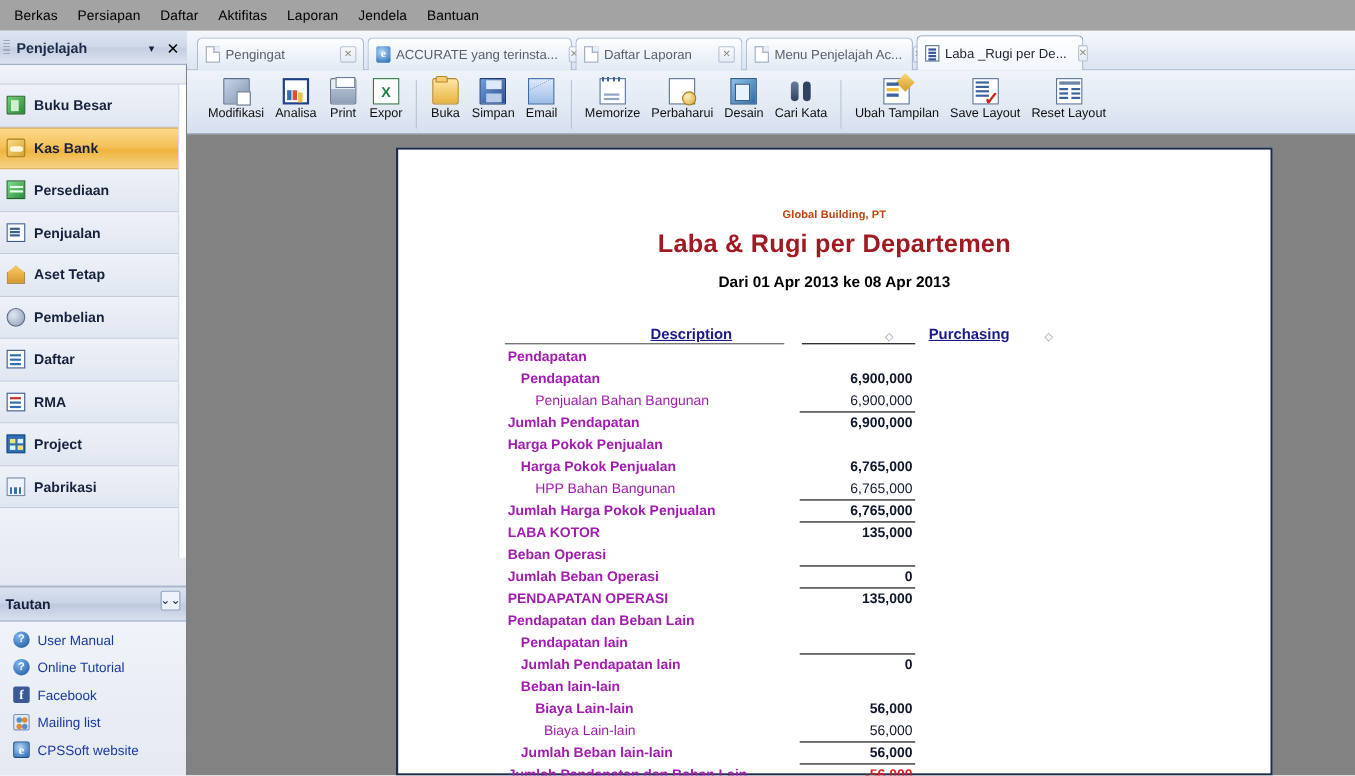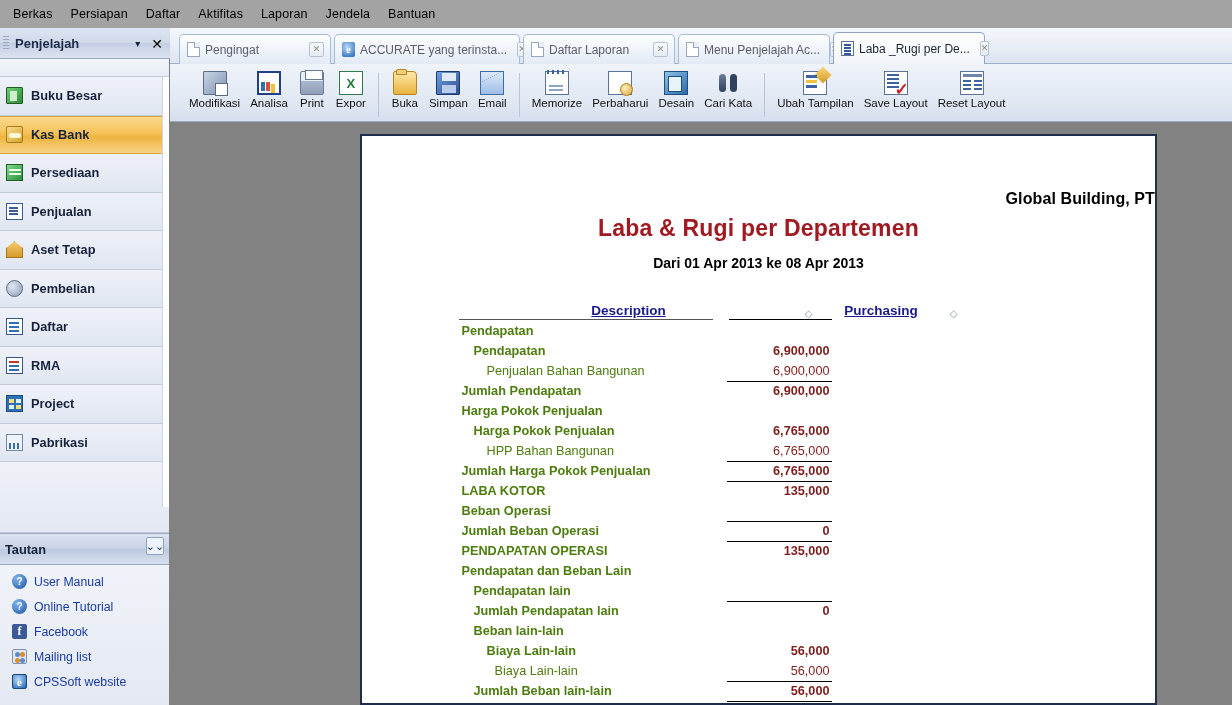--- a/index.html
+++ b/index.html
@@ -225,42 +225,42 @@
   .workarea {
     position: absolute; left: 170px; top: 122px; width: 1062px; height: 583px;
     background: #828282;
   }
   .page {
     position: absolute; left: 190px; top: 12px; width: 797px; height: 571px;
     background: #ffffff; border: 2px solid #1f2d4d;
   }
 
   .rep-head { text-align: center; padding-top: 54px; }
-  .rep-company { font-size: 16px; font-weight: bold; color: #000000; letter-spacing: .1px; text-align: right; }
+  .rep-company { font-size: 10px; font-weight: bold; color: #c2410c; letter-spacing: .1px; }
   .rep-title { font-size: 23px; font-weight: bold; color: #a01a22; margin-top: 7px; letter-spacing: .2px; }
   .rep-period { font-size: 14px; font-weight: bold; color: #000; margin-top: 13px; }
 
   .tbl { margin: 26px auto 0; width: 600px; position: relative; }
   .thead { display: flex; align-items: flex-end; height: 22px; }
   .th-desc {
     flex: 0 0 340px; text-align: center; font-size: 13.5px; font-weight: bold;
     color: #1a1a8c; text-decoration: underline; padding-bottom: 1px;
   }
   .th-dia { flex: 0 0 20px; text-align:center; font-size: 10px; color: #8892a8; }
   .th-val {
     flex: 0 0 125px; text-align: center; font-size: 13.5px; font-weight: bold;
     color: #1a1a8c; text-decoration: underline; padding-bottom: 1px;
   }
   .hrule-desc { position:absolute; left:0; top:22px; width:254px; height:1px; background:#555; }
   .hrule-val  { position:absolute; left:270px; top:22px; width:103px; height:1px; background:#000; }
 
   .rows { margin-top: 2px; }
   .row { display: flex; height: 20px; align-items: center; position: relative; }
-  .r-desc { flex: 0 0 268px; font-size: 12.7px; color: #4d7c0f; white-space: nowrap; }
-  .r-val  { flex: 0 0 105px; text-align: right; font-size: 12.7px; color: #7f1d1d; padding-right: 2px; }
+  .r-desc { flex: 0 0 268px; font-size: 12.7px; color: #a21caf; white-space: nowrap; }
+  .r-val  { flex: 0 0 105px; text-align: right; font-size: 12.7px; color: #0f172a; padding-right: 2px; }
   .r-desc.b, .r-val.b { font-weight: bold; }
   .r-val.neg { color: #d02020; }
   .ind0 { padding-left: 3px; }
   .ind1 { padding-left: 15px; }
   .ind2 { padding-left: 28px; }
   .row.topline-pre::before {
     content:""; position:absolute; left:268px; top:0; width:105px; height:1.4px; background:#000;
   }
 </style>
 </head>

